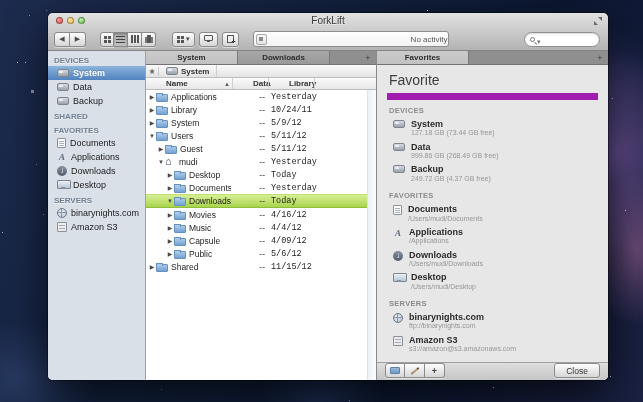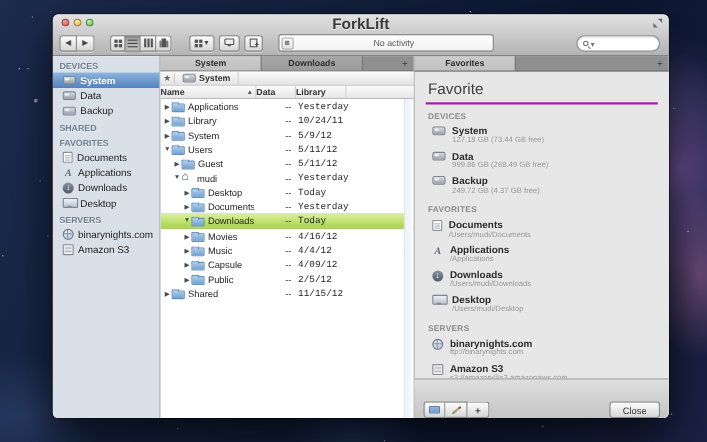--- a/index.html
+++ b/index.html
@@ -14,21 +14,21 @@
       linear-gradient(115deg, #1d2b4e 0%, #12203c 40%, #0c1731 68%, #1a2142 100%);
   }
   .stars { position:absolute; top:0; left:0; width:1px; height:1px; background:transparent; }
 
   
   .window { position:absolute; left:48px; top:13px; width:560px; height:367px; border-radius:5px;
     overflow:hidden; display:flex; flex-direction:column;
     box-shadow: 0 16px 40px rgba(0,0,0,.65), 0 0 0 1px rgba(0,0,0,.4); background:#ccc; }
   .titlebar { position:relative; height:15px; flex:none; background:linear-gradient(#e2e2e2,#cfcfcf);
     display:flex; align-items:center; justify-content:center; }
-  .title { font-size:14px; font-weight:bold; color:#3a3a3a; text-shadow:0 1px 0 rgba(255,255,255,.6); }
+  .title { font-size:10px; font-weight:normal; color:#3a3a3a; text-shadow:0 1px 0 rgba(255,255,255,.6); }
   .traffic { position:absolute; left:8px; top:4px; display:flex; gap:4px; }
   .tl { width:7px; height:7px; border-radius:50%; border:1px solid rgba(0,0,0,.35); }
   .tl.red { background:radial-gradient(circle at 35% 30%, #ff9a98, #e2504d); }
   .tl.yellow { background:radial-gradient(circle at 35% 30%, #ffe9a8, #f0b43c); }
   .tl.green { background:radial-gradient(circle at 35% 30%, #c6f2b2, #5bc144); }
   .fs-icon { position:absolute; right:6px; top:4px; width:8px; height:8px; }
   .fs-icon::before { content:""; position:absolute; right:0; top:0; width:0; height:0;
     border-top:4px solid #6a6a6a; border-left:4px solid transparent; }
   .fs-icon::after { content:""; position:absolute; left:0; bottom:0; width:0; height:0;
     border-bottom:4px solid #6a6a6a; border-right:4px solid transparent; }
@@ -66,21 +66,21 @@
   .g-mon::after { content:""; position:absolute; left:2px; bottom:-2px; width:3px; height:1px; background:#555; }
   .g-docplus { width:7px; height:8px; border:1px solid #555; position:relative; background:#eee; }
   .g-docplus::after { content:"+"; position:absolute; right:-3px; bottom:-3px; font-size:7px; color:#333; font-weight:bold; }
   .caret::before { content:"▾"; font-size:7px; color:#444; margin-left:2px; }
 
   .activity { width:196px; height:16px; margin-left:14px; border:1px solid #8e8e8e; border-radius:3px;
     background:linear-gradient(#ffffff,#f2f2f2); display:flex; align-items:center; position:relative; }
   .act-btn { width:11px; height:11px; margin-left:2px; border:1px solid #a8a8a8; border-radius:2px;
     background:linear-gradient(#fafafa,#e2e2e2); display:flex; align-items:center; justify-content:center; }
   .act-btn::after { content:""; width:4px; height:4px; background:#8a8a8a; }
-  .act-label { position:absolute; left:15px; right:0; text-align:center; font-size:8px; color:#555; }
+  .act-label { position:absolute; left:15px; right:0; text-align:right; font-size:8px; color:#555; }
 
   .search { width:76px; height:15px; margin-left:auto; margin-right:2px; border:1px solid #8e8e8e;
     border-radius:8px; background:#fff; display:flex; align-items:center; padding-left:5px;
     box-shadow:inset 0 1px 2px rgba(0,0,0,.15); }
   .g-mag { width:5px; height:5px; border:1px solid #777; border-radius:50%; position:relative; flex:none; }
   .g-mag::after { content:""; position:absolute; left:4px; top:4px; width:3px; height:1px; background:#777;
     transform:rotate(45deg); transform-origin:0 0; }
   .search input { border:none; outline:none; background:transparent; width:50px; font-size:8px; margin-left:3px; }
   .search .caret::before { color:#777; }
 
@@ -102,21 +102,21 @@
   .tab-plus { margin-left:auto; width:16px; display:flex; align-items:center; justify-content:center;
     font-size:9px; color:#3c3c3c; }
 
   .pathbar { height:13px; flex:none; display:flex; align-items:center; font-size:8px; color:#333;
     background:linear-gradient(#fafafa,#e3e3e3); border-bottom:1px solid #bdbdbd; }
   .star-btn { width:13px; text-align:center; color:#666; font-size:8px; border-right:1px solid #c9c9c9; }
   .crumb { display:flex; align-items:center; gap:3px; padding:0 7px; height:100%; border-right:1px solid #cfcfcf; font-weight:bold; }
 
   .cols { height:12px; flex:none; display:flex; align-items:center; font-size:8px; font-weight:bold; color:#333;
     background:linear-gradient(#fbfbfb,#e7e7e7); border-bottom:1px solid #bcbcbc; }
-  .col { padding-left:0; white-space:nowrap;gap:22px; }
+  .col { padding-left:20px; white-space:nowrap;gap:22px; }
   .col-name { flex:1; display:flex; align-items:center; }
   .sort { margin-left:auto; margin-right:2px; font-size:6px; color:#555; }
   .col-size { width:36px; border-left:1px solid #d2d2d2; align-self:stretch; display:flex; align-items:center; }
   .col-mod { width:46px; border-left:1px solid #d2d2d2; align-self:stretch; display:flex; align-items:center; }
   .col-x { width:62px; border-left:1px solid #d2d2d2; align-self:stretch; }
 
   .listwrap { flex:1; position:relative; overflow:hidden; }
   .scrollstrip { position:absolute; top:0; right:0; bottom:0; width:9px;
     background:linear-gradient(90deg,#eef1f4,#fafcfe); border-left:1px solid #dde2e7; }
   .row { height:13px; display:flex; align-items:center; font-size:8.5px; color:#1e1e1e; padding-right:9px; }
@@ -126,29 +126,29 @@
   .nm { flex:1; padding-left:3px; white-space:nowrap; overflow:hidden; }
   .sz { width:34px; flex:none; text-align:right; color:#333; }
   .md { width:46px; flex:none; padding-left:6px;font-family:Liberation Mono, monospace; }
   .rowsp { width:56px; flex:none; }
 
   .statusbar { height:13px; flex:none; border-top:1px solid #cccccc; background:#fdfdfd;
     display:flex; align-items:center; justify-content:center; font-size:7.5px; color:#666; }
 
   
   .rp-content { flex:1; overflow:hidden; padding:5px 10px 0 10px; }
-  .rp-title { font-size:14px; color:#3e3e3e; padding:2px 0 5px 2px; border-bottom:2px solid #a21caf; }
+  .rp-title { font-size:14px; color:#3e3e3e; padding:2px 0 5px 2px; border-bottom:7px solid #a21caf; }
   .rp-sec-h { font-size:7.5px; font-weight:bold; color:#8b8b8b; letter-spacing:.3px; margin:6px 0 2px 2px; }
   .rp-item { display:flex; gap:6px; padding:2px 0 2px 6px; align-items:flex-start; }
   .rp-item .ic { margin-top:1px; }
   .rp-label { font-size:9px; font-weight:bold; color:#2b2b2b; line-height:1.15; }
   .rp-sub { font-size:7px; color:#969696; line-height:1.2; }
 
-  .rp-footer { height:36px; flex:none; background:linear-gradient(#dedede,#c5c5c5); border-top:1px solid #a0a0a0;
-    display:flex; align-items:flex-end; padding:0 8px; }
+  .rp-footer { height:18px; flex:none; background:linear-gradient(#dedede,#c5c5c5); border-top:1px solid #a0a0a0;
+    display:flex; align-items:flex-start; padding:0 8px; }
   .rp-footer .tb-btn { width:20px; }
   .g-folder-sm { width:10px; height:7px; background:linear-gradient(#9ab6d6,#6d9bc9); border:1px solid #5c82ab; border-radius:1px; }
   .g-pencil { width:10px; height:2px; background:linear-gradient(90deg,#888,#c9a25a 70%,#555 85%); transform:rotate(-40deg); border-radius:1px; }
   .g-plus::before { content:"+"; font-size:9px; color:#444; font-weight:bold; }
   .close-btn { margin-left:auto; width:46px; height:15px; border:1px solid #8a8a8a; border-radius:3px;
     background:linear-gradient(#fdfdfd,#d6d6d6); font-size:8.5px; color:#333; display:flex; align-items:center;
     justify-content:center; box-shadow:0 1px 0 rgba(255,255,255,.5); }
 
   
   .ic { display:inline-block; position:relative; flex:none; }
@@ -422,21 +422,21 @@
                 <span class="nm">Capsule</span>
                 <span class="sz">--</span>
                 <span class="md">4/09/12</span>
                 <span class="rowsp"></span>
               </div>
               <div class="row">
                 <span class="tri" style="margin-left: 20px;">▶</span>
                 <span class="ic ic-folder"></span>
                 <span class="nm">Public</span>
                 <span class="sz">--</span>
-                <span class="md">2/5/12</span>
+                <span class="md">5/6/12</span>
                 <span class="rowsp"></span>
               </div>
               <div class="row">
                 <span class="tri" style="margin-left: 2px;">▶</span>
                 <span class="ic ic-folder"></span>
                 <span class="nm">Shared</span>
                 <span class="sz">--</span>
                 <span class="md">11/15/12</span>
                 <span class="rowsp"></span>
               </div>

